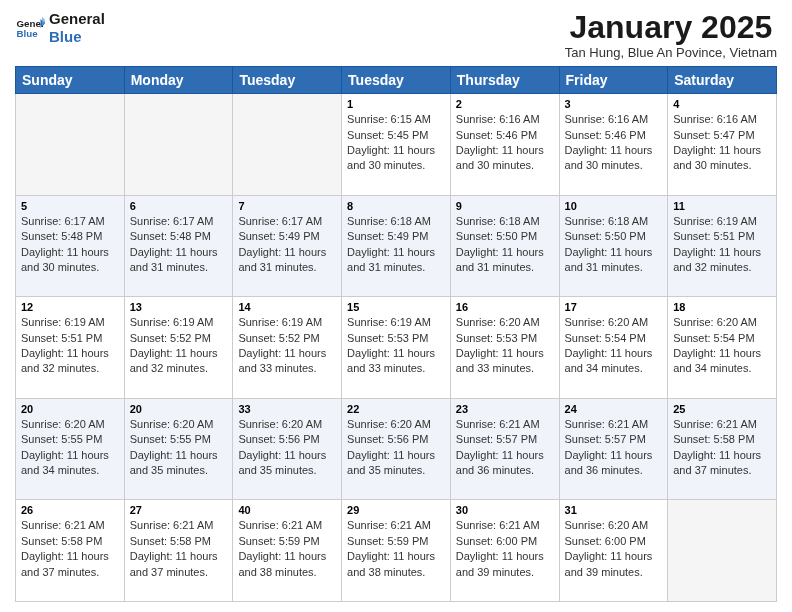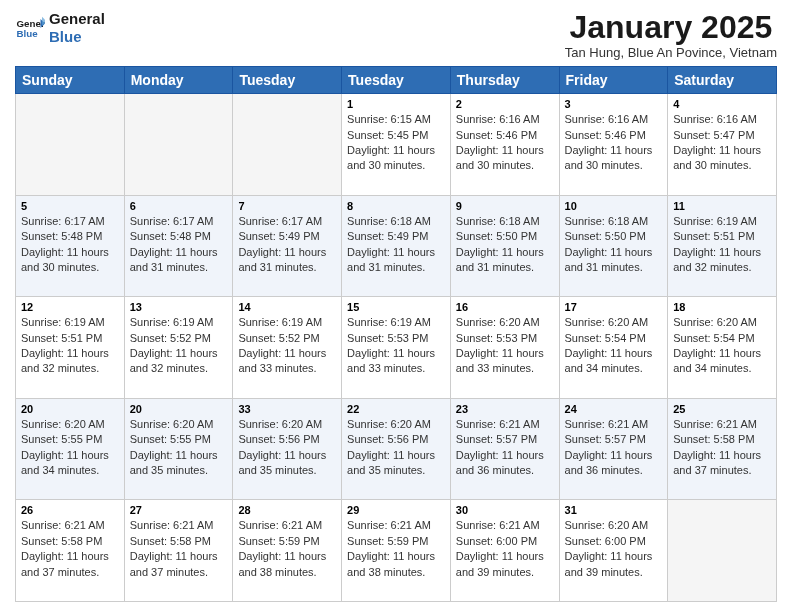--- a/index.html
+++ b/index.html
@@ -239,21 +239,21 @@
         <tr>
           <td>
             <div class="day-num">26</div>
             <div class="day-info">Sunrise: 6:21 AM<br>Sunset: 5:58 PM<br>Daylight: 11 hours<br>and 37 minutes.</div>
           </td>
           <td>
             <div class="day-num">27</div>
             <div class="day-info">Sunrise: 6:21 AM<br>Sunset: 5:58 PM<br>Daylight: 11 hours<br>and 37 minutes.</div>
           </td>
           <td>
-            <div class="day-num">28</div>
+            <div class="day-num">40</div>
             <div class="day-info">Sunrise: 6:21 AM<br>Sunset: 5:59 PM<br>Daylight: 11 hours<br>and 38 minutes.</div>
           </td>
           <td>
             <div class="day-num">29</div>
             <div class="day-info">Sunrise: 6:21 AM<br>Sunset: 5:59 PM<br>Daylight: 11 hours<br>and 38 minutes.</div>
           </td>
           <td>
             <div class="day-num">30</div>
             <div class="day-info">Sunrise: 6:21 AM<br>Sunset: 6:00 PM<br>Daylight: 11 hours<br>and 39 minutes.</div>
           </td>

